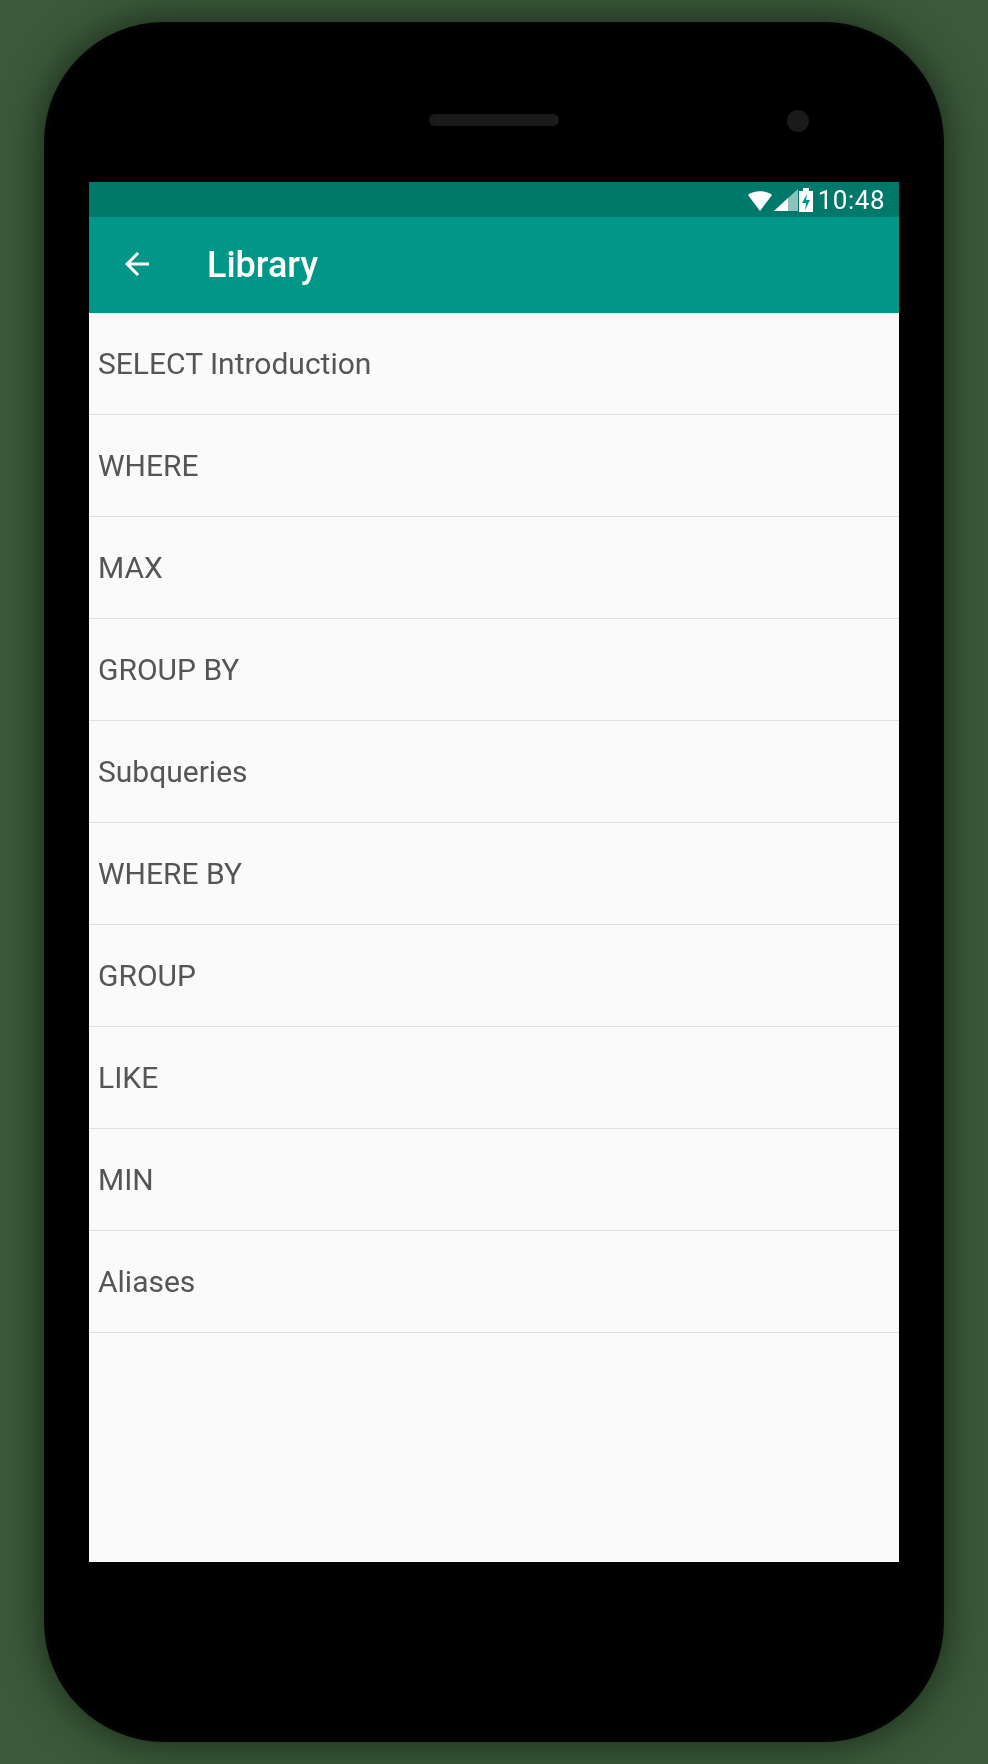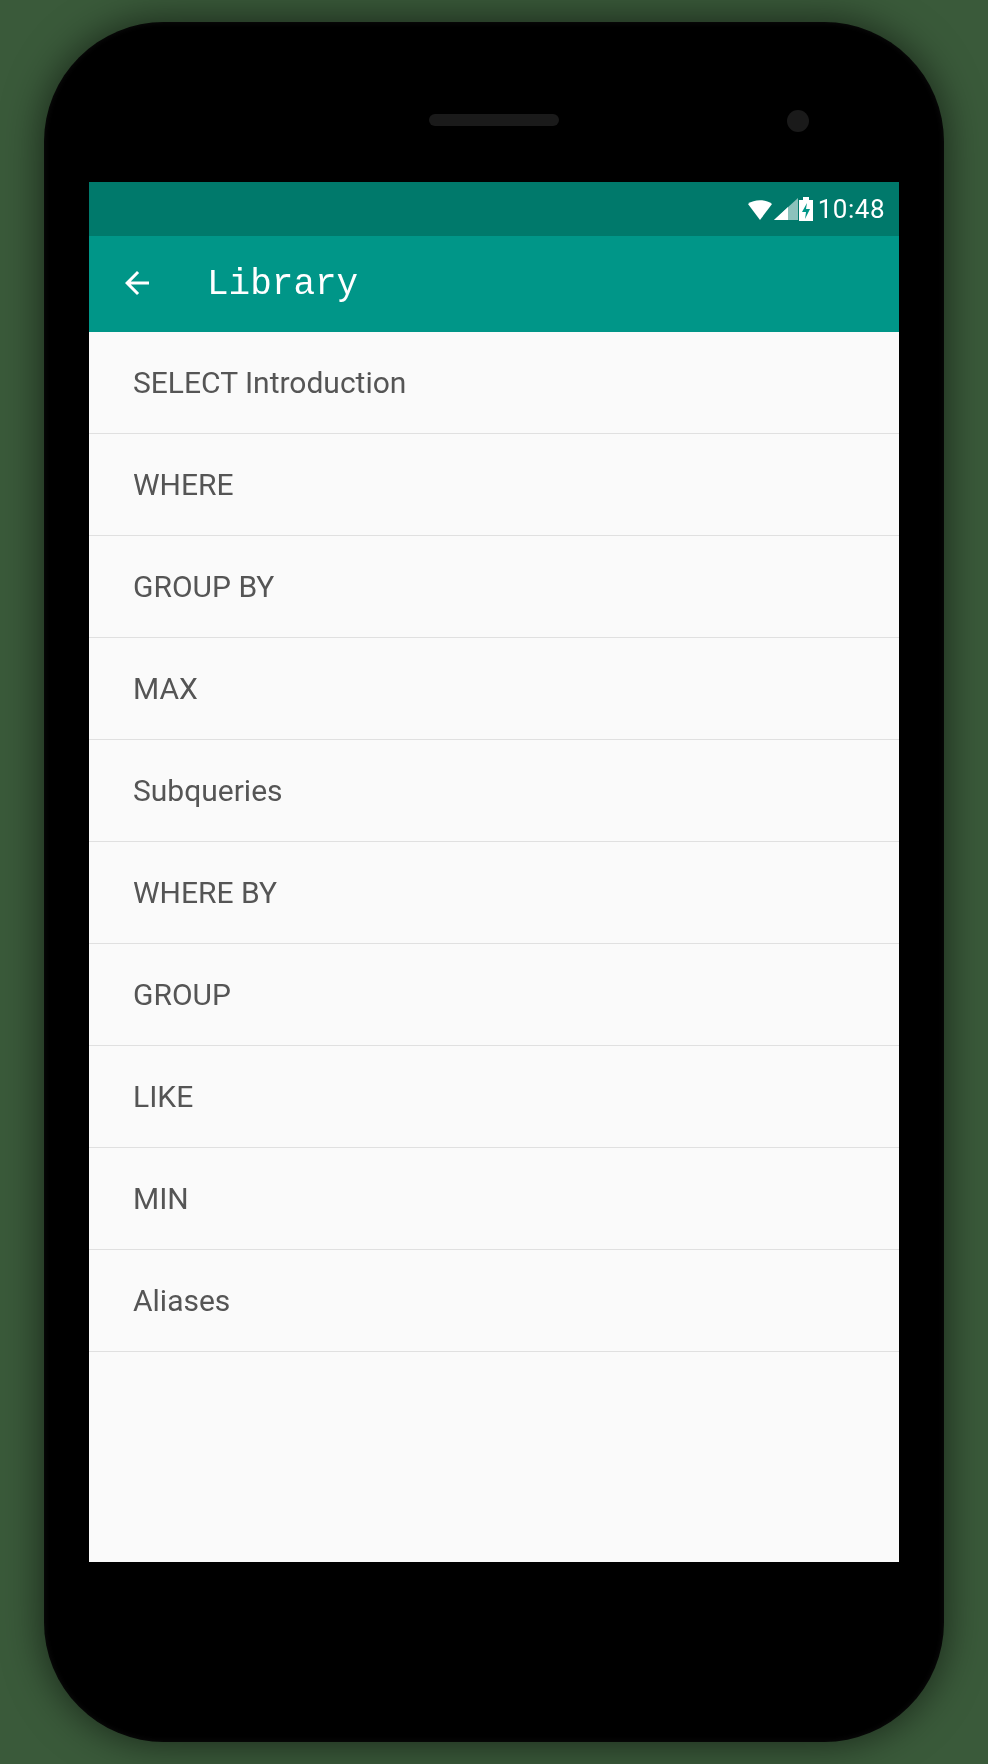--- a/index.html
+++ b/index.html
@@ -54,21 +54,21 @@
       border-radius: 50%;
     }
     .screen {
       width: 100%;
       height: 100%;
       background: #fafafa;
       overflow: hidden;
       position: relative;
     }
     .status-bar {
-      height: 54px;
+      height: 35px;
       background: #00796b;
       display: flex;
       align-items: center;
       justify-content: flex-end;
       padding: 0 14px;
       gap: 0;
       color: #fff;
     }
     .status-bar .wifi-icon svg,
     .status-bar .signal-icon svg,
@@ -81,21 +81,20 @@
       margin-left: 4px;
       letter-spacing: 0.5px;
     }
     .app-bar {
       height: 96px;
       background: #009688;
       display: flex;
       align-items: center;
       padding: 0 20px;
       gap: 42px;
-      font-family: Liberation Mono, monospace;
     }
     .back-button {
       background: none;
       border: none;
       padding: 10px;
       cursor: pointer;
       display: flex;
       align-items: center;
       justify-content: center;
     }
@@ -107,21 +106,21 @@
       font-size: 36px;
       font-weight: 500;
     }
     .list {
       background: #fafafa;
     }
     .list-item {
       height: 102px;
       display: flex;
       align-items: center;
-      padding: 0 44px;
+      padding: 0 9px;
       border-bottom: 1px solid #e0e0e0;
       cursor: pointer;
       background: #fafafa;
     }
     .list-item-label {
       font-size: 30px;
       color: #555;
     }
   </style>
 </head>
@@ -167,24 +166,24 @@
       </div>
 
       <div class="list">
         <div class="list-item">
           <span class="list-item-label">SELECT Introduction</span>
         </div>
         <div class="list-item">
           <span class="list-item-label">WHERE</span>
         </div>
         <div class="list-item">
+          <span class="list-item-label">MAX</span>
+        </div>
+        <div class="list-item">
           <span class="list-item-label">GROUP BY</span>
-        </div>
-        <div class="list-item">
-          <span class="list-item-label">MAX</span>
         </div>
         <div class="list-item">
           <span class="list-item-label">Subqueries</span>
         </div>
         <div class="list-item">
           <span class="list-item-label">WHERE BY</span>
         </div>
         <div class="list-item">
           <span class="list-item-label">GROUP</span>
         </div>

